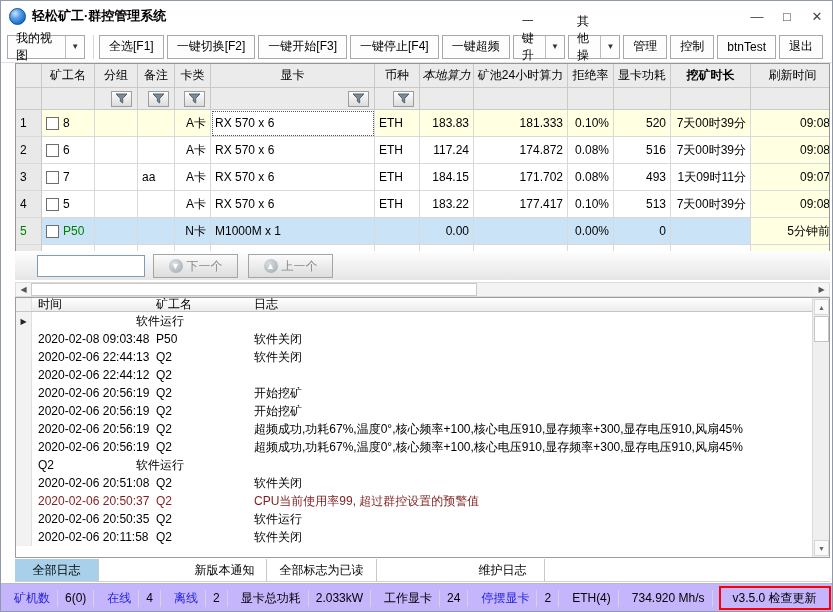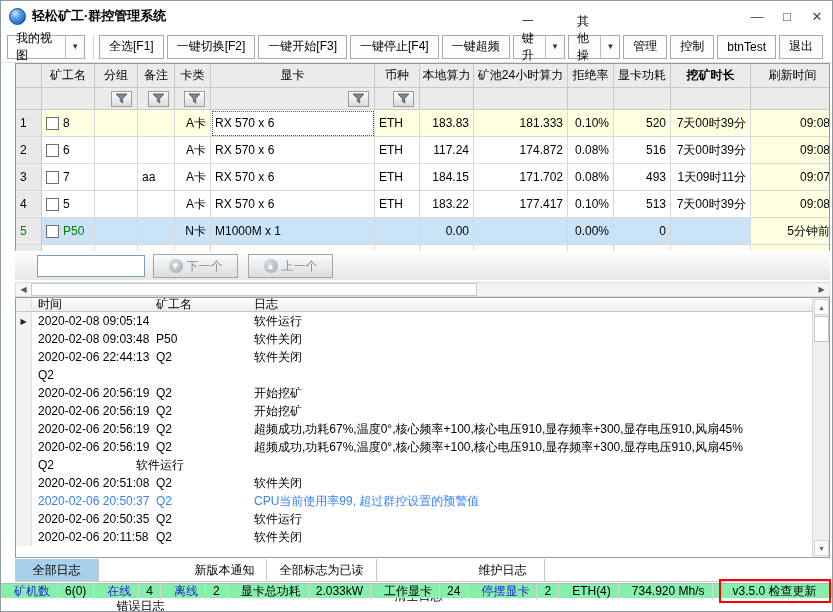--- a/index.html
+++ b/index.html
@@ -57,34 +57,34 @@
   .hs-btn.right { margin-left:auto; }
 
   
   .logpanel { position:absolute; top:296px; left:14px; right:2px; height:261px; border:1px solid #9d9d9d; background:#fff; overflow:hidden; }
   .log-head { display:flex; height:14px; background:linear-gradient(#ffffff,#ececec); border-bottom:1px solid #c5c5c5; }
   .log-hcell { display:flex; align-items:center; padding-left:6px; }
   .log-row { display:flex; height:18px; }
   .log-cell { display:flex; align-items:center; padding-left:6px; overflow:hidden; white-space:nowrap; flex:0 0 auto; }
   .lw-hdr { width:16px; background:#f2f2f2; border-right:1px solid #e0e0e0; padding:0; justify-content:center; flex:0 0 auto; }
   .lw-time { width:118px; } .lw-miner { width:98px; } .lw-msg { flex:1 1 auto; }
-  .log-row.err .log-cell { color:#3b82f6; }
+  .log-row.err .log-cell { color:#7f1d1d; }
   .cur-mark { font-size:8px; color:#222; }
   .vscroll { position:absolute; top:0; right:0; width:17px; height:259px; background:#efefef; border-left:1px solid #dadada; }
   .vs-btn { position:absolute; left:1px; width:15px; height:16px; background:#fafafa; border:1px solid #d6d6d6; color:#666; font-size:7px; display:flex; align-items:center; justify-content:center; }
   .vs-up { top:1px; } .vs-down { bottom:1px; }
   .vs-thumb { position:absolute; left:1px; top:18px; width:15px; height:26px; background:#fff; border:1px solid #c6c6c6; }
 
   
   .tabbar { position:absolute; top:558px; left:14px; right:2px; height:23px; display:flex; align-items:stretch; background:#fff; border-bottom:1px solid #cfcfcf; }
   .tab { display:flex; align-items:center; justify-content:center; padding:0 2px; border-right:1px solid #c8c8c8; white-space:nowrap; }
   .tab.sel { background:#a8d0ea; }
 
   
-  .statusbar { position:absolute; top:582px; left:0; right:0; height:15px; background:#86efac; border-top:1px solid #b9b9b9; display:flex; align-items:center; padding:0 6px; }
+  .statusbar { position:absolute; top:582px; left:0; right:0; height:29px; background:#c4b5fd; border-top:1px solid #b9b9b9; display:flex; align-items:center; padding:0 6px; }
   .seg { padding:0 7px; border-right:1px solid #d5d5d5; height:17px; display:flex; align-items:center; white-space:nowrap; }
   .seg.blue { color:#1f1fd9; }
   .seg.gap { margin-right:6px; }
   .ver-box { margin-left:auto; margin-right:4px; border:2px solid #ff0000; padding:1px 12px; display:flex; align-items:center; height:24px; white-space:nowrap; }
 </style>
 </head>
 <body>
 
 <div class="window">
 
@@ -127,21 +127,21 @@
 
   <div class="grid" id="miner-grid">
       <div class="g-row g-head">
         <div class="g-cell" style="width: 26px;"></div>
         <div class="g-cell" style="width: 53px;">矿工名</div>
         <div class="g-cell" style="width: 43px;">分组</div>
         <div class="g-cell" style="width: 37px;">备注</div>
         <div class="g-cell" style="width: 36px;">卡类</div>
         <div class="g-cell" style="width: 164px;">显卡</div>
         <div class="g-cell" style="width: 45px;">币种</div>
-        <div class="g-cell" style="width: 54px;">本地算力</div>
+        <div class="g-cell" style="width: 54px; font-style: italic;">本地算力</div>
         <div class="g-cell" style="width: 94px;">矿池24小时算力</div>
         <div class="g-cell" style="width: 46px;">拒绝率</div>
         <div class="g-cell" style="width: 57px;">显卡功耗</div>
         <div class="g-cell" style="width: 80px; font-weight: bold;">挖矿时长</div>
         <div class="g-cell" style="width: 84px;">刷新时间</div>
       </div>
       <div class="g-row g-filter">
         <div class="g-cell g-rowhdr" style="width: 26px;"></div>
         <div class="g-cell" style="width: 53px;"></div>
         <div class="g-cell" style="width: 43px;">
@@ -318,38 +318,38 @@
       <div class="log-cell lw-hdr"></div>
       <div class="log-hcell lw-time">时间</div>
       <div class="log-hcell lw-miner">矿工名</div>
       <div class="log-hcell lw-msg">日志</div>
     </div>
     <div id="log-rows">
         <div class="log-row">
           <div class="log-cell lw-hdr">
             <div class="cur-mark">▶</div>
           </div>
-          <div class="log-cell lw-time">2020-02-08 09:05:14</div>
           <div class="log-cell lw-miner"></div>
           <div class="log-cell lw-msg">软件运行</div>
         </div>
         <div class="log-row">
           <div class="log-cell lw-hdr"></div>
           <div class="log-cell lw-time">2020-02-08 09:03:48</div>
           <div class="log-cell lw-miner">P50</div>
           <div class="log-cell lw-msg">软件关闭</div>
         </div>
         <div class="log-row">
           <div class="log-cell lw-hdr"></div>
           <div class="log-cell lw-time">2020-02-06 22:44:13</div>
           <div class="log-cell lw-miner">Q2</div>
           <div class="log-cell lw-msg">软件关闭</div>
         </div>
         <div class="log-row">
           <div class="log-cell lw-hdr"></div>
+          <div class="log-cell lw-time">2020-02-06 22:44:12</div>
           <div class="log-cell lw-miner">Q2</div>
         </div>
         <div class="log-row">
           <div class="log-cell lw-hdr"></div>
           <div class="log-cell lw-time">2020-02-06 20:56:19</div>
           <div class="log-cell lw-miner">Q2</div>
           <div class="log-cell lw-msg">开始挖矿</div>
         </div>
         <div class="log-row">
           <div class="log-cell lw-hdr"></div>

